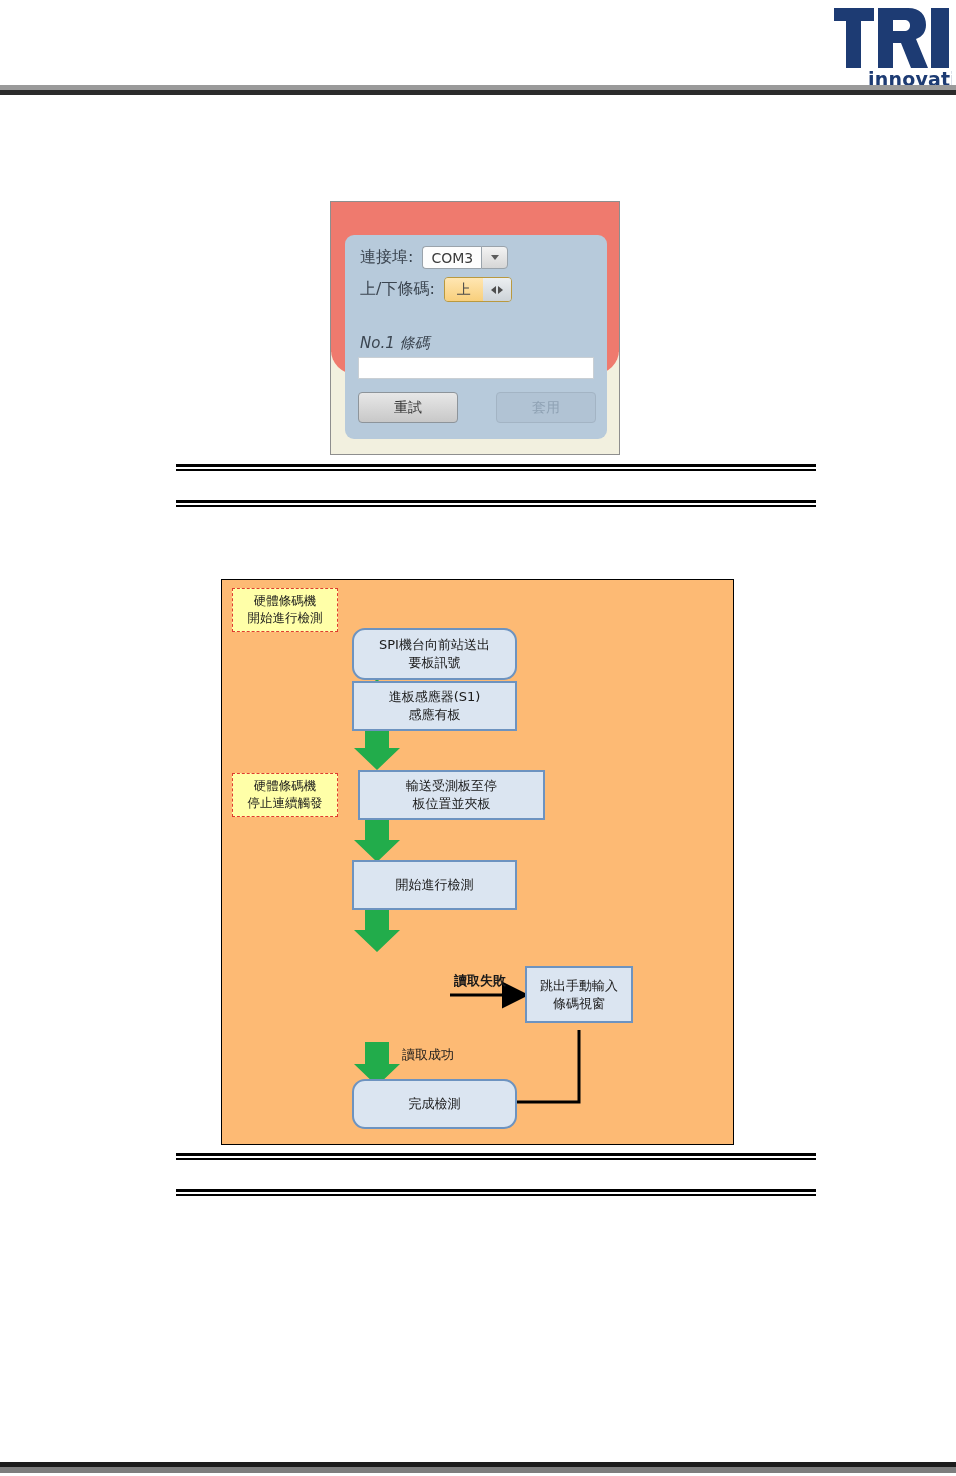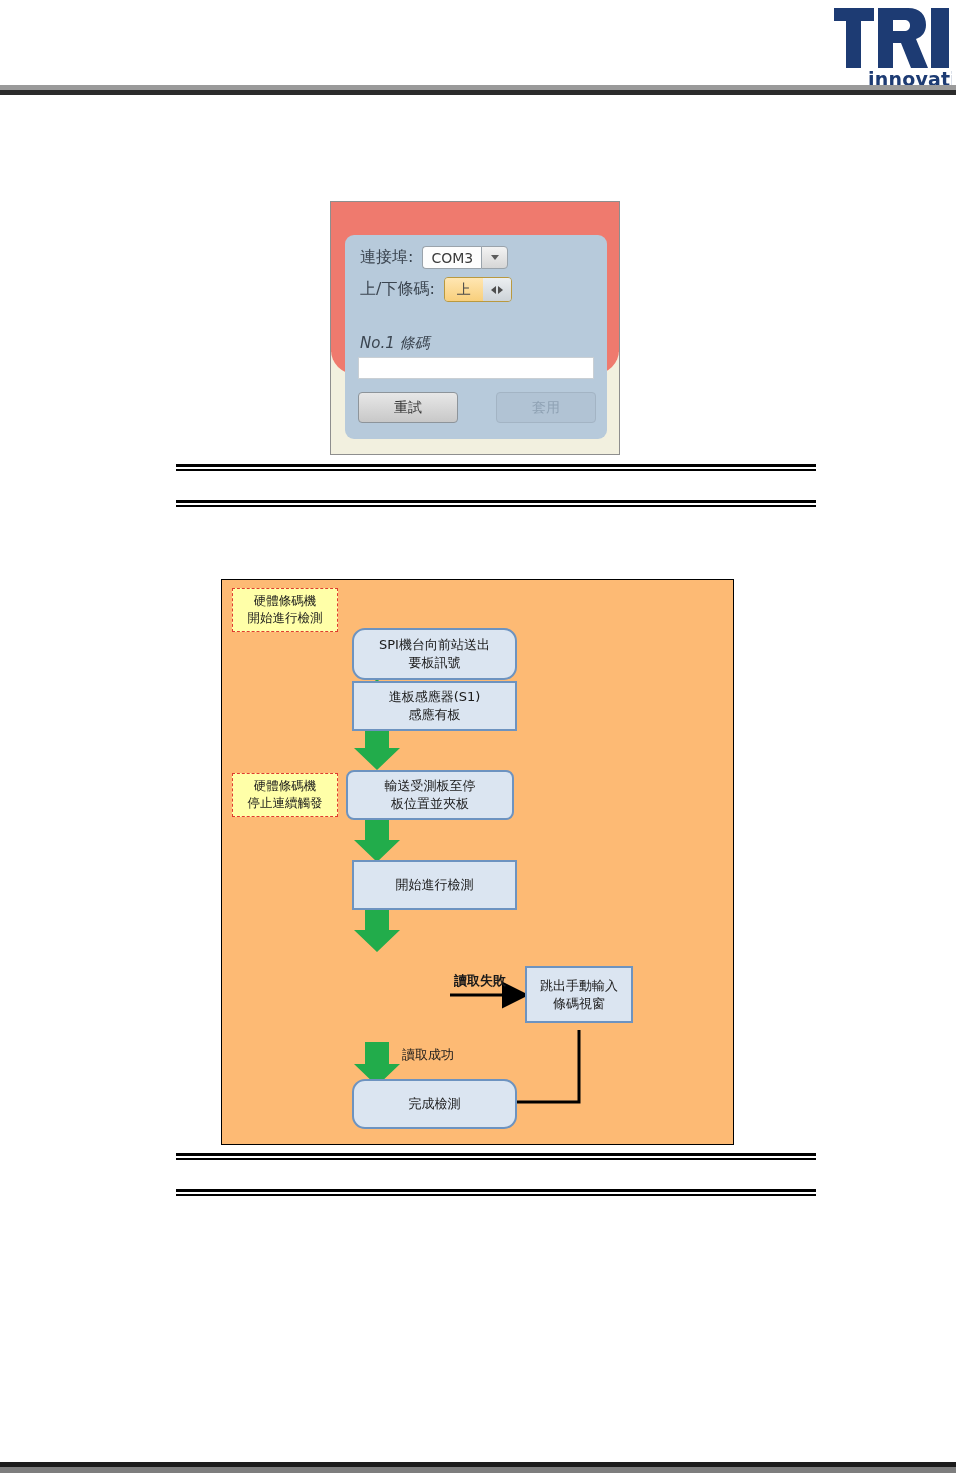--- a/index.html
+++ b/index.html
@@ -263,21 +263,21 @@
       </span>
     </div>
 
     <div class="node" style="left:130px;top:101px;width:165px;height:50px;">
       <span>
         <span>進板感應器(S1)</span><br>
         <span>感應有板</span>
       </span>
     </div>
 
-    <div class="node" style="left:124px;top:190px;width:168px;height:50px;border-radius:8px;">
+    <div class="node" style="left:136px;top:190px;width:187px;height:50px;">
       <span>
         <span>輸送受測板至停</span><br>
         <span>板位置並夾板</span>
       </span>
     </div>
 
     <div class="node" style="left:130px;top:280px;width:165px;height:50px;">
       <span>開始進行檢測</span>
     </div>
 

